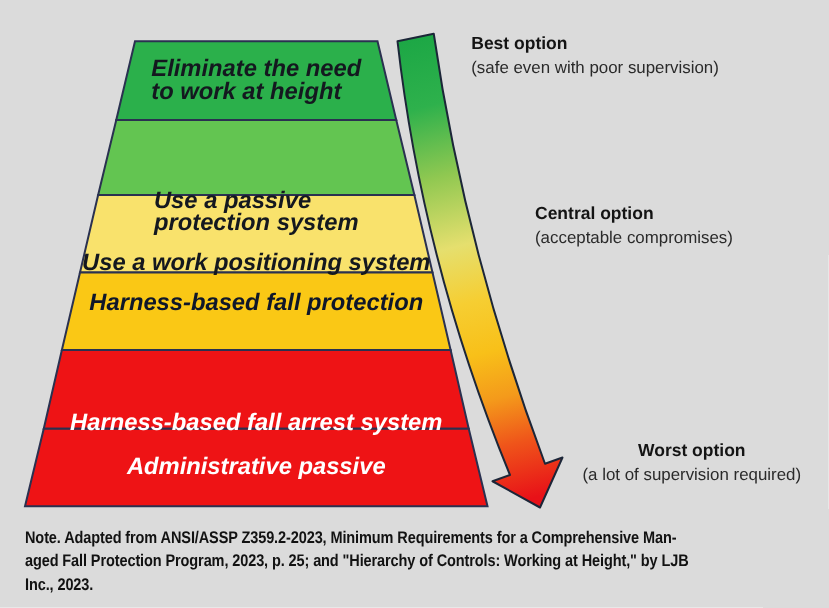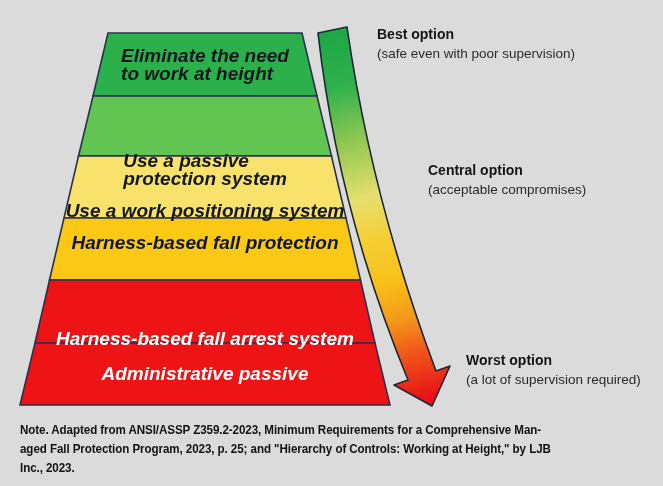--- a/index.html
+++ b/index.html
@@ -102,21 +102,21 @@
   <div class="annotation" style="left:377px; top:24px;">
     <div class="title">Best option</div>
     <div class="subtitle">(safe even with poor supervision)</div>
   </div>
 
   <div class="annotation" style="left:428px; top:160px;">
     <div class="title">Central option</div>
     <div class="subtitle">(acceptable compromises)</div>
   </div>
 
-  <div class="annotation" style="left:466px; top:350px;">
+  <div class="annotation" style="left:466px; top:350px;text-align:center;">
     <div class="title">Worst option</div>
     <div class="subtitle">(a lot of supervision required)</div>
   </div>
 
   <div class="figure-note">Note. Adapted from ANSI/ASSP Z359.2-2023, Minimum Requirements for a Comprehensive Man-
 aged Fall Protection Program, 2023, p. 25; and "Hierarchy of Controls: Working at Height," by LJB
 Inc., 2023.</div>
 
 </div>
 

